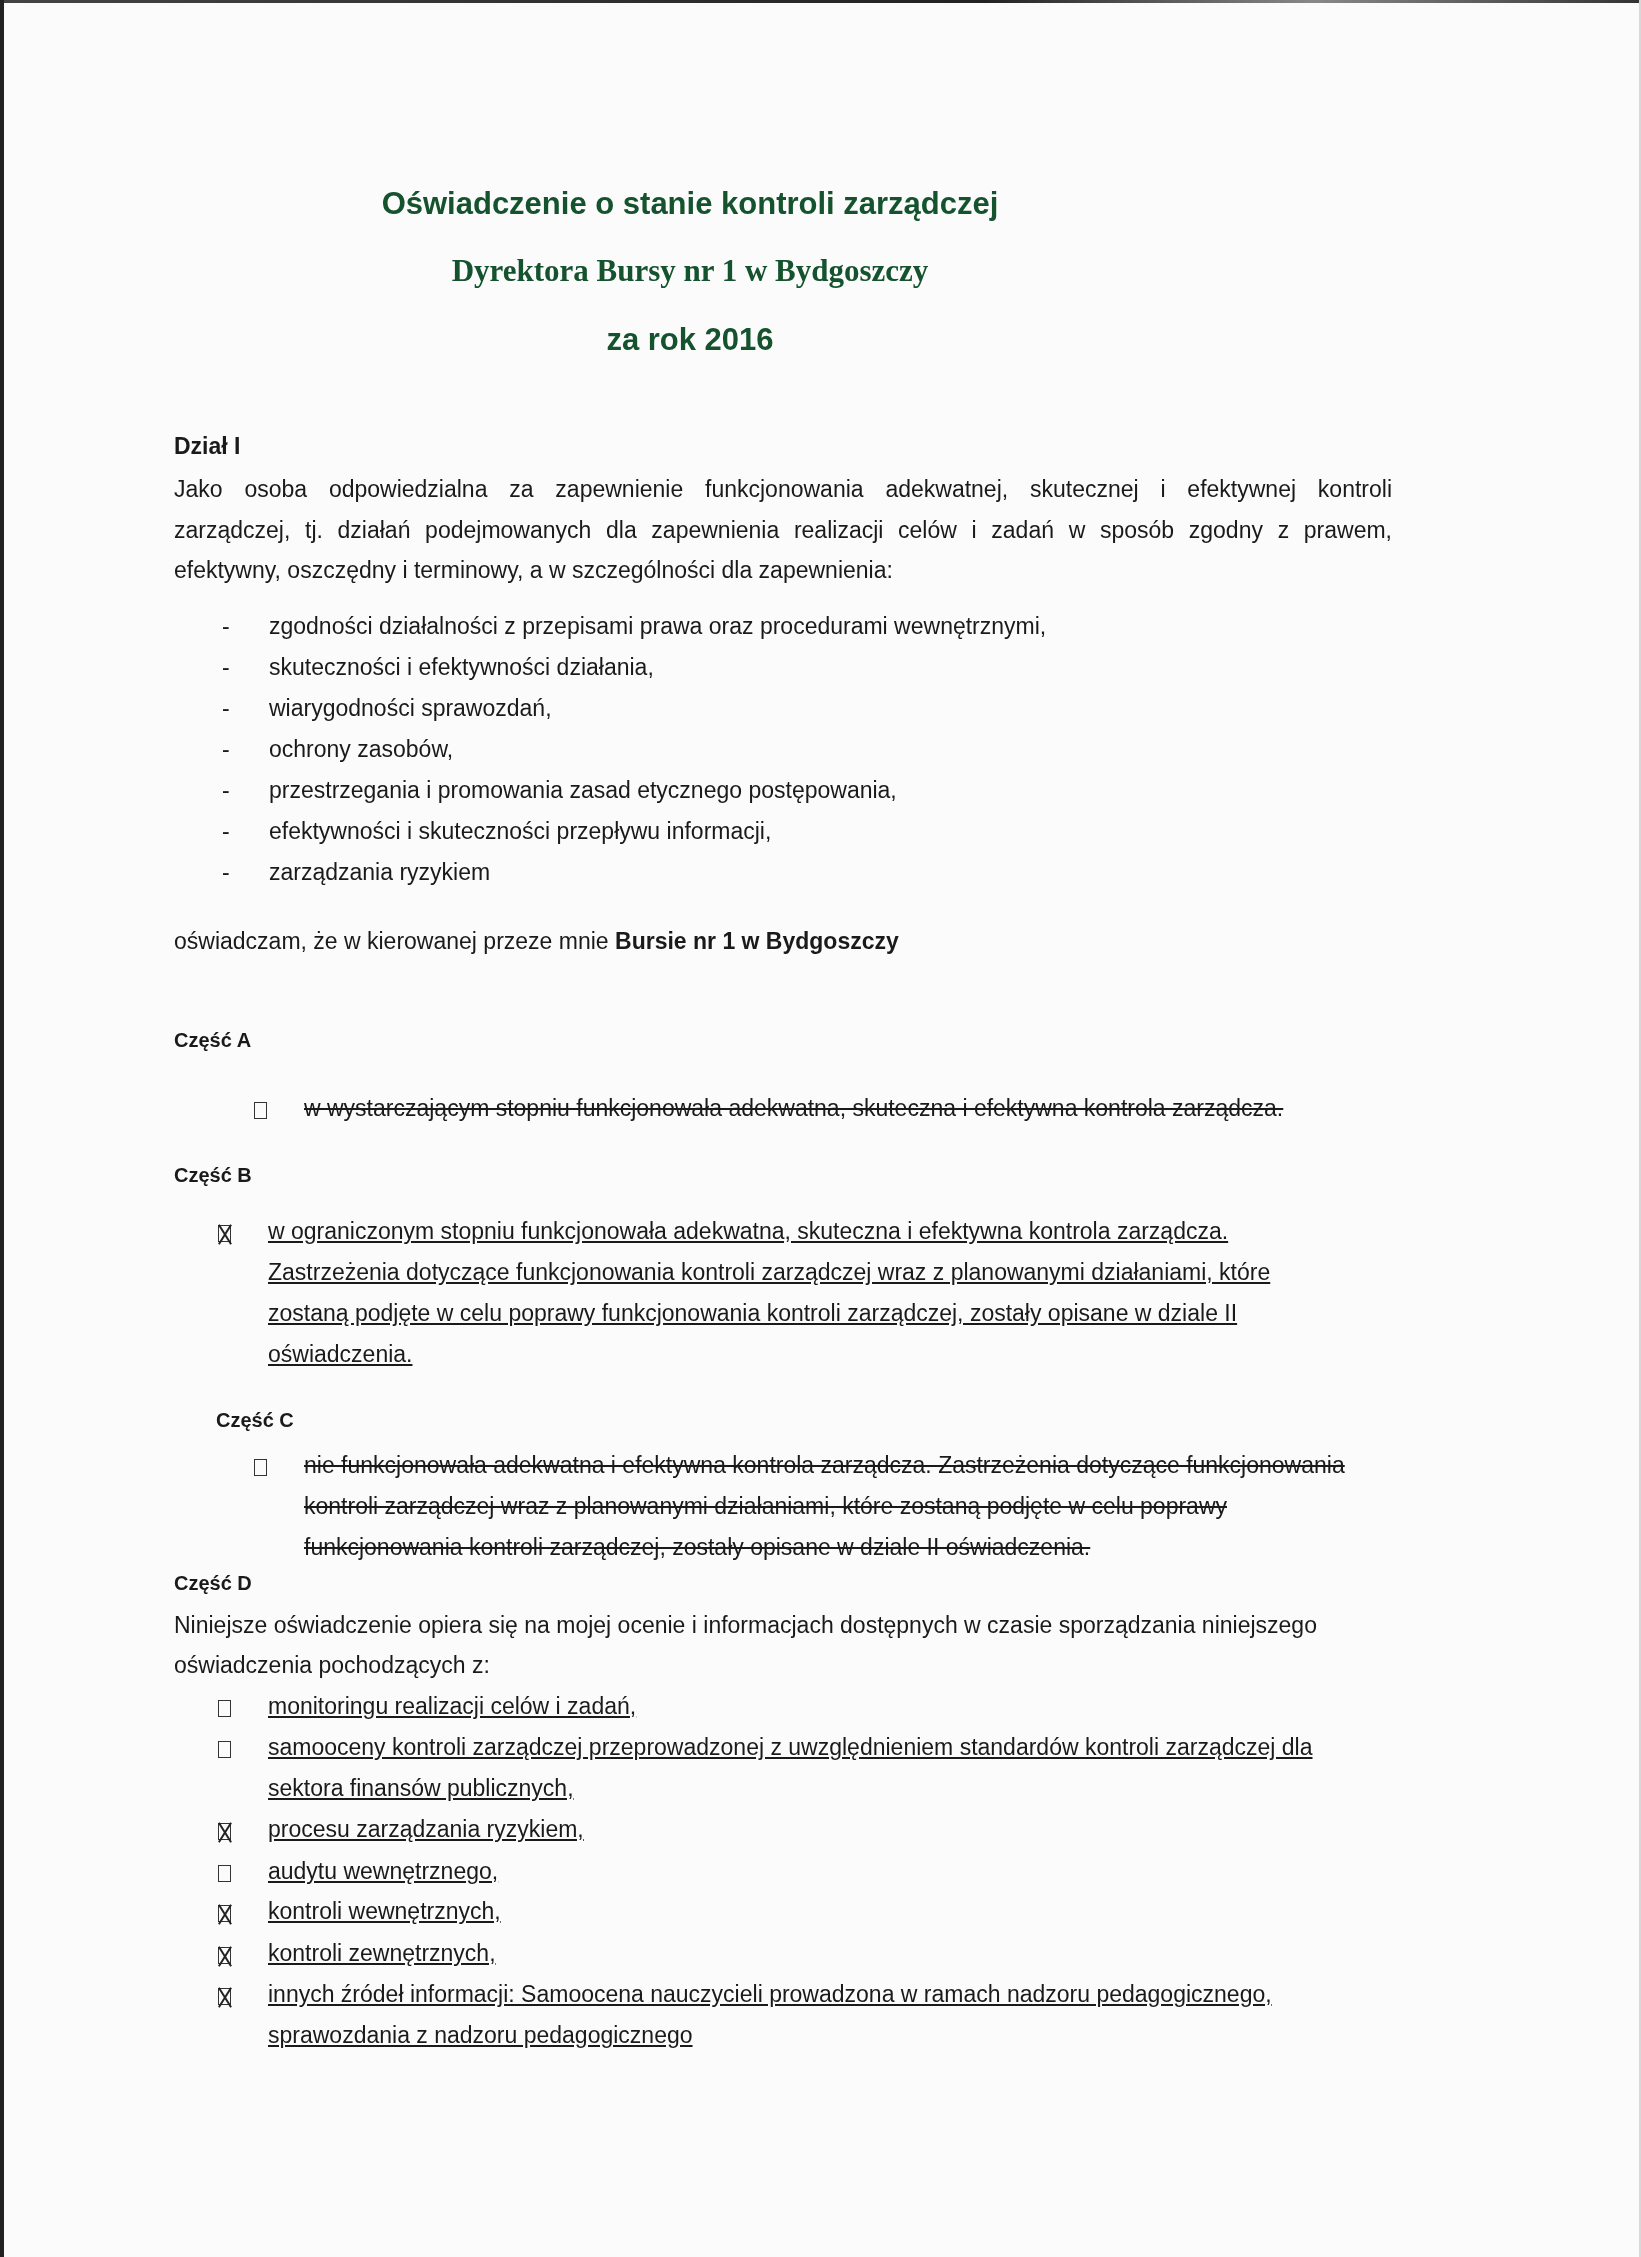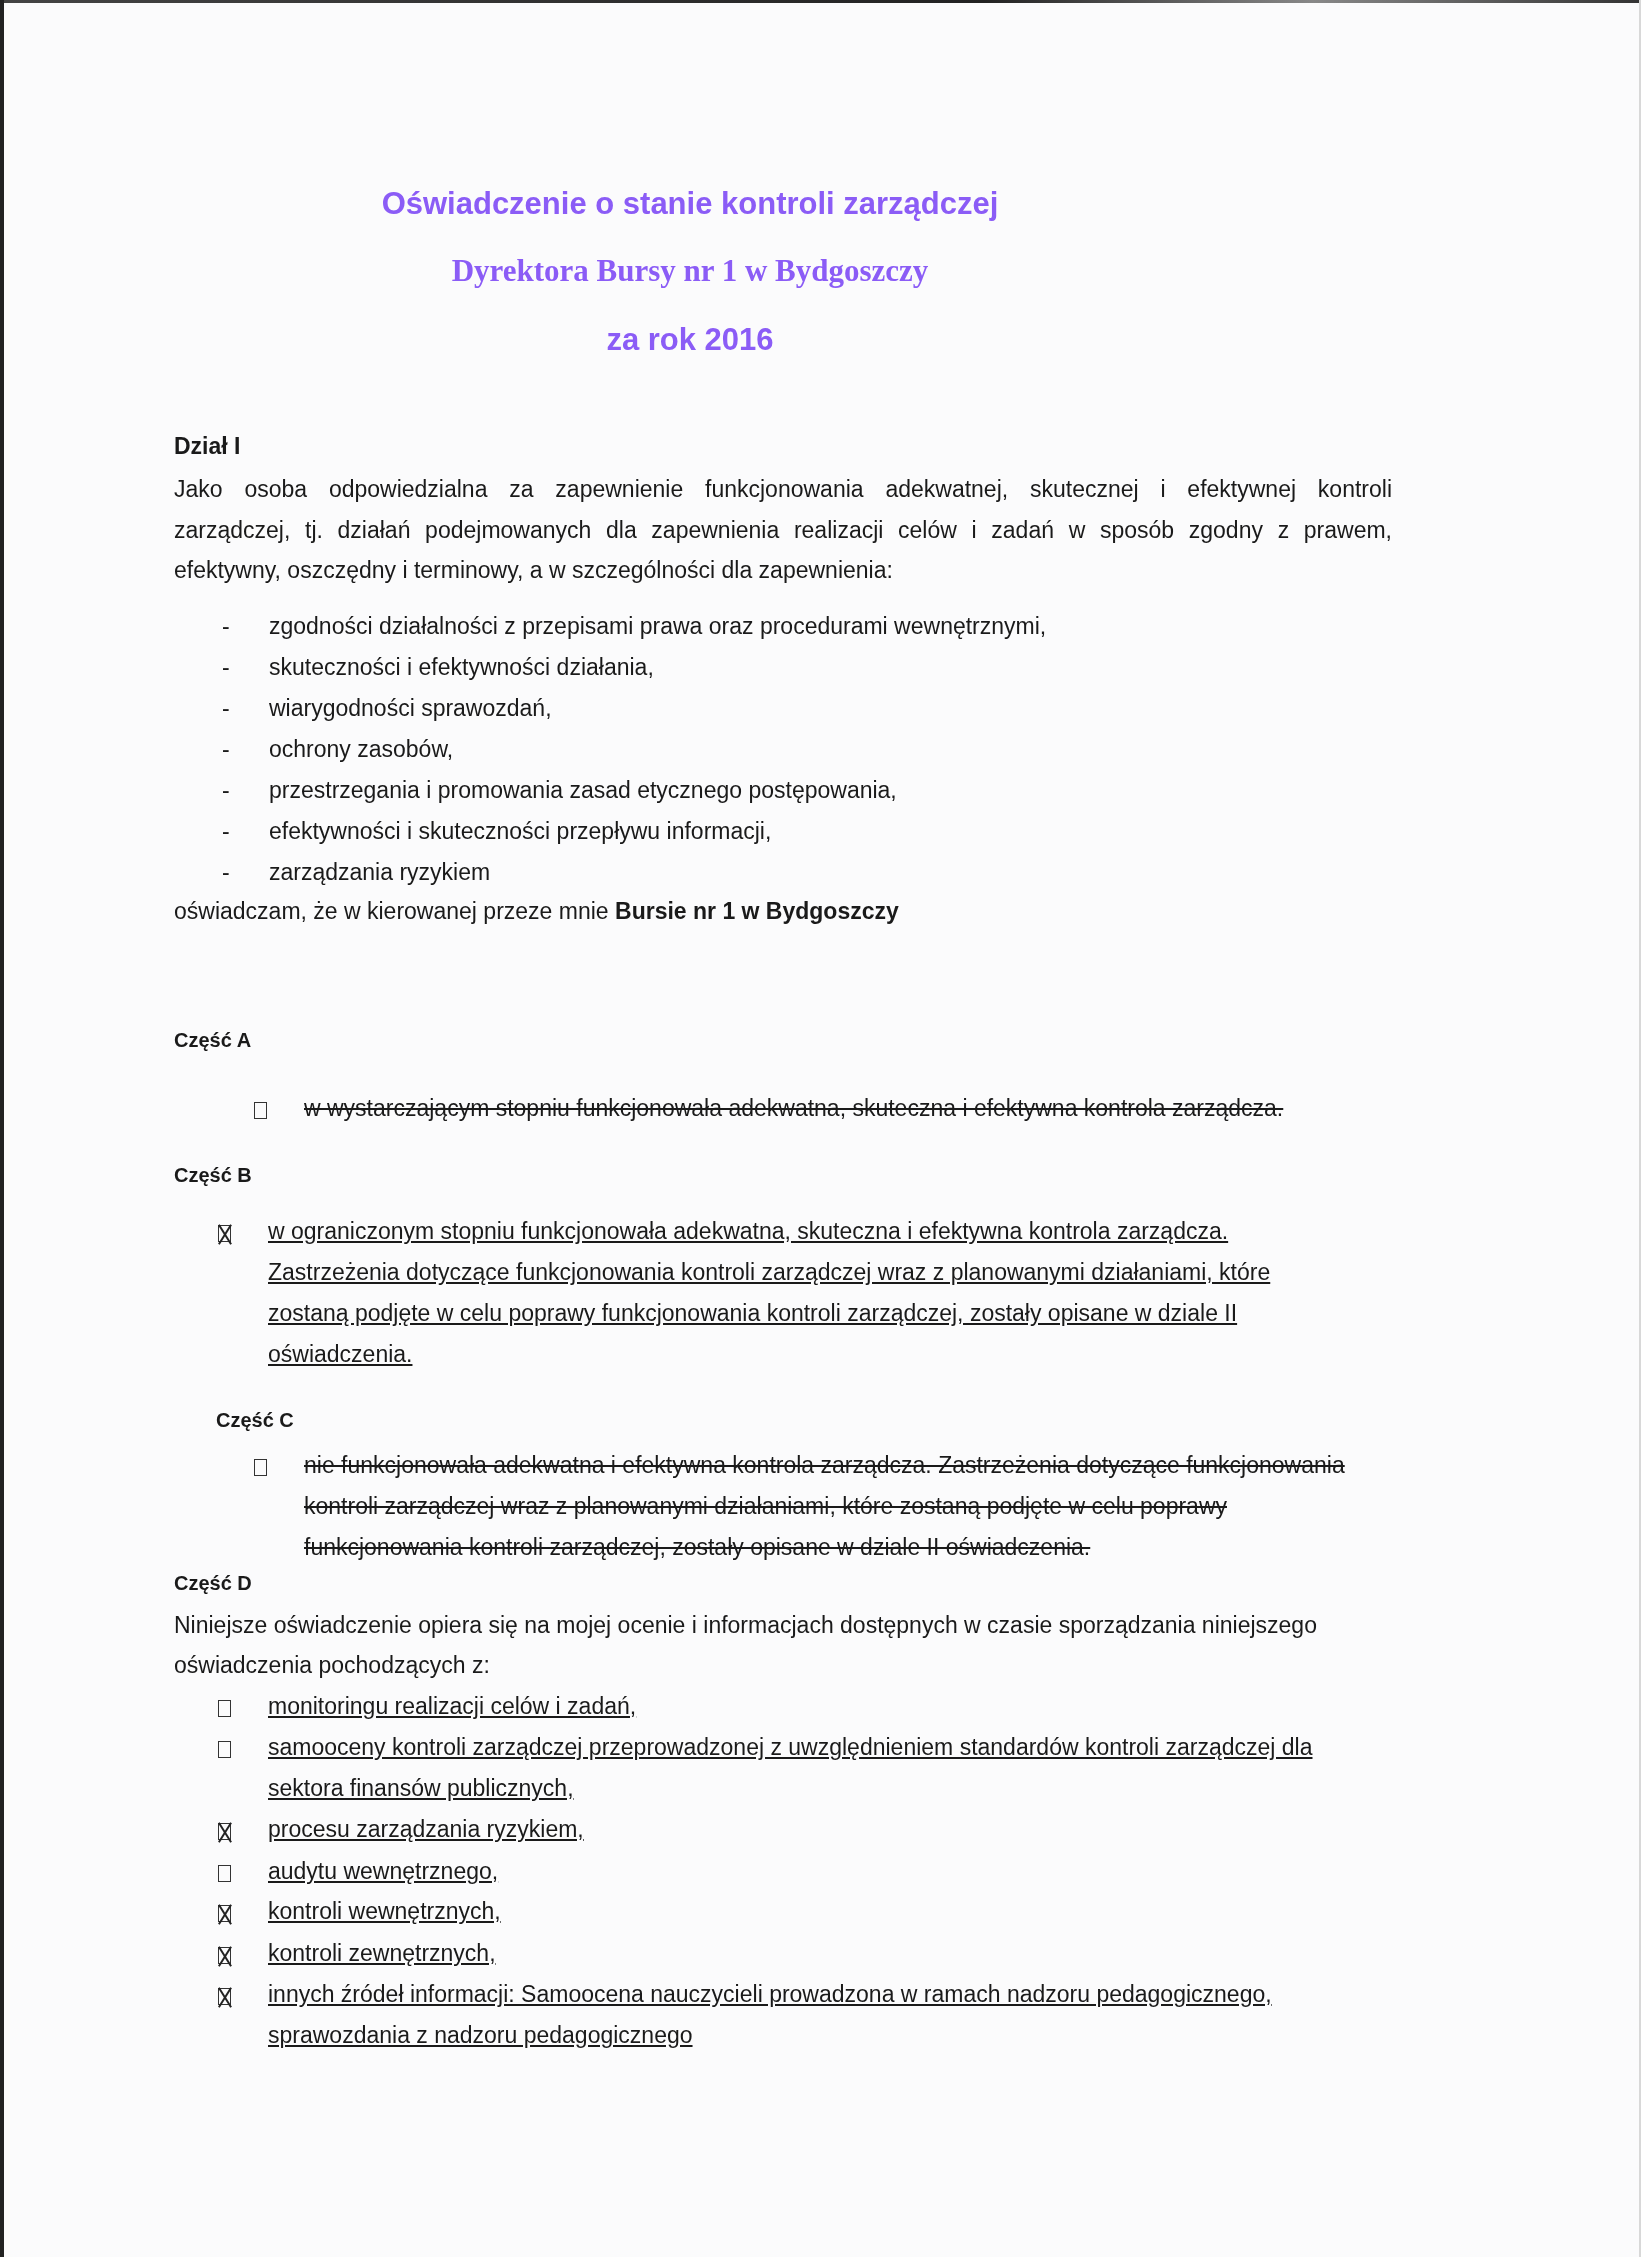--- a/index.html
+++ b/index.html
@@ -5,21 +5,21 @@
   html, body { margin: 0; padding: 0; }
   body {
     width: 1641px; height: 2257px; position: relative; overflow: hidden;
     background: #fbfbfc;
     font-family: "Liberation Sans", "DejaVu Sans", sans-serif;
     color: #1a1a1a;
   }
   .scan-edge-left { position: absolute; left: 0; top: 0; width: 3.9px; height: 2257px; background: #222; }
   .scan-edge-top { position: absolute; left: 0; top: 0; width: 1641px; height: 2.9px; background: linear-gradient(to right, #444, #222 60%, #888 80%, #333); }
   .scan-edge-right { position: absolute; right: 0; top: 0; width: 1.9px; height: 2257px; background: #d8d8d8; }
-  .title { position: absolute; left: 0; width: 1380px; text-align: center; font-weight: bold; font-size: 31px; color:#8b5cf6; }
+  .title { position: absolute; left: 0; width: 1380px; text-align: center; font-weight: bold; font-size: 31px; color:#14532d; }
   .t1 { top: 186px; }
   .t2 { top: 253px; font-family: Liberation Serif, serif; }
   .t3 { top: 322px; }
   .text { position: absolute; font-size: 23px; line-height: 41px; }
   .p-left { left: 174px; width: 1218px; }
   .heading { font-weight: bold; font-size: 23px; }
   .part { font-weight: bold; font-size: 20px; }
   .just { text-align: justify; text-align-last: justify; }
   .bullets { position: absolute; left: 222px; top: 606px; font-size: 23px; }
   .bullet-row { height: 41px; line-height: 41px; display: flex; }
@@ -76,21 +76,21 @@
   <div class="bullet-row">
       <span class="dash">-</span>
       <span>efektywności i skuteczności przepływu informacji,</span>
     </div>
   <div class="bullet-row">
       <span class="dash">-</span>
       <span>zarządzania ryzykiem</span>
     </div>
 </div>
 
-<div class="text p-left" style="top:891px;">
+<div class="text p-left" style="top:921px;">
   <span>oświadczam, że w kierowanej przeze mnie </span><b class="inline">Bursie nr 1 w Bydgoszczy</b>
 </div>
 
 <div class="text p-left part" style="top:1020px;">Część A</div>
 <div class="cb-row strike" style="top:1088px;">
   <span class="cb"><span class="box"></span></span>
   <span class="cb-text">w wystarczającym stopniu funkcjonowała adekwatna, skuteczna i efektywna kontrola zarządcza.</span>
 </div>
 
 <div class="text p-left part" style="top:1155px;">Część B</div>

